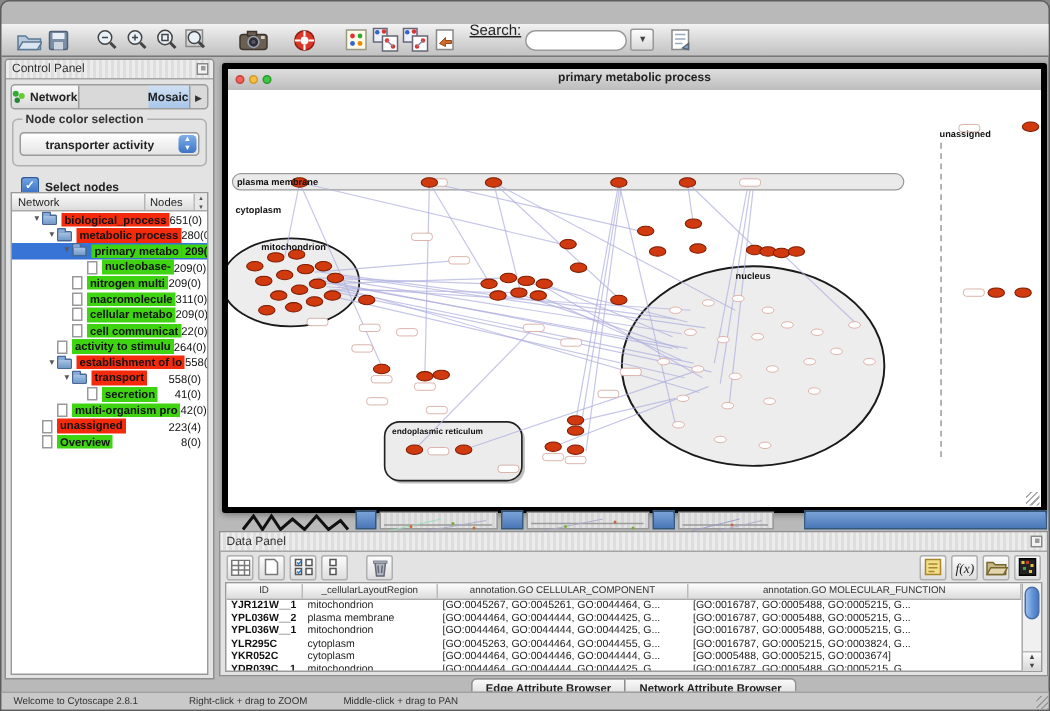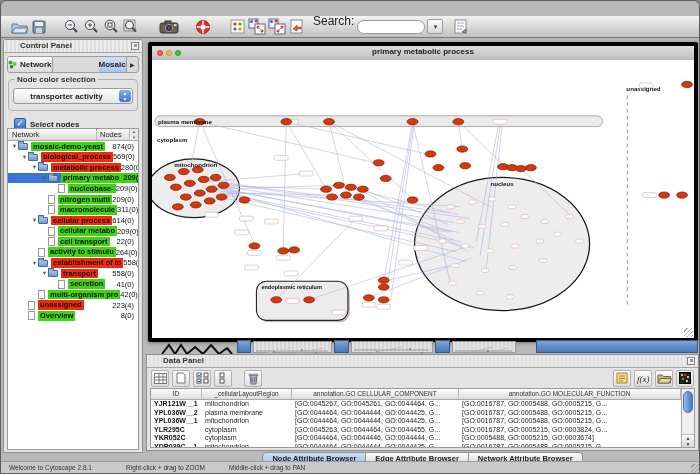--- a/index.html
+++ b/index.html
@@ -15,32 +15,32 @@
   .lr{background:#f4625a;border:1px solid #c9423c;}
   .ly{background:#f8bf3e;border:1px solid #cf9a2a;}
   .lg{background:#3ec93e;border:1px solid #2a9a2f;}
   .lights-sm{display:flex;gap:3px;position:absolute;left:5px;top:4px;}
   .light-sm{width:6px;height:6px;border-radius:50%;box-sizing:border-box;}
   
   .toolbar{position:absolute;left:0;top:15px;width:700px;height:22px;display:flex;align-items:center;
     background:linear-gradient(#f2f2f2,#d6d6d6 55%,#c2c2c2);border-bottom:1px solid #787878;box-sizing:border-box;}
   .tbtn{display:inline-flex;align-items:center;justify-content:center;width:20px;height:18px;}
   .tb-gap{width:12px;}
-  .search-label{font-size:12px;color:#222;margin:0 3px 12px 6px;}
+  .search-label{font-size:10px;color:#222;margin:0 3px 12px 6px;text-decoration:underline;}
   .search-input{width:56px;height:12px;border:1px solid #9a9a9a;border-radius:7px;font-size:8px;
     padding:0 5px;background:#fff;outline:none;}
   .dd-btn{width:14px;height:13px;margin-left:2px;border:1px solid #9a9a9a;border-radius:2px;
     background:linear-gradient(#fdfdfd,#d8d8d8);font-size:6px;color:#444;display:inline-flex;
     align-items:center;justify-content:center;}
   
   .cpanel{position:absolute;left:2px;top:38px;width:140px;height:414px;background:#e3e3e3;
     border:1px solid #8f8f8f;border-radius:3px 3px 0 0;box-sizing:border-box;overflow:hidden;}
   .phead{height:12px;background:repeating-linear-gradient(90deg,#ececec 0 2px,#dedede 2px 4px);
-    border-bottom:1px solid #a5a5a5;font-size:8px;font-weight:bold;color:#333;line-height:12px;
-    padding-left:16px;position:relative;}
+    border-bottom:1px solid #a5a5a5;font-size:8px;font-weight:normal;color:#333;line-height:12px;
+    padding-left:4px;position:relative;}
   .float-ic{position:absolute;right:3px;top:2px;width:8px;height:8px;border:1px solid #888;
     background:#f2f2f2;box-sizing:border-box;}
   .float-ic::after{content:"";position:absolute;right:1px;top:1px;width:3px;height:3px;background:#999;}
   .cp-tabs{display:flex;align-items:stretch;height:15px;margin:3px 3px 0 3px;border:1px solid #9d9d9d;
     border-radius:3px;overflow:hidden;background:#d9d9d9;}
   .cp-tab{flex:1;display:flex;align-items:center;justify-content:center;gap:3px;font-size:8px;
     font-weight:bold;color:#222;border-right:1px solid #9d9d9d;background:linear-gradient(#fafafa,#d9d9d9);}
   .cp-tab.sel{background:linear-gradient(#cfe0f4,#a9c6e9);margin-left:46px;}
   .cp-tab-more{width:12px;display:flex;align-items:center;justify-content:center;font-size:6px;color:#333;}
   .groupbox{margin:6px 4px 0 4px;border:1px solid #b0b0b0;border-radius:4px;position:relative;
@@ -291,32 +291,25 @@
       <div class="treehead">
         <div class="th1">Network</div>
         <div class="th2">Nodes</div>
         <div class="tree-scroll">
           <div class="tsa">▲</div>
             <div class="tsa">▼</div>
         </div>
       </div>
       <div id="tree">
           <div class="tree-row">
-            <span style="flex: 0 0 3px;"></span>
-            <span class="arrow">▼</span>
-            <span class="ic-folder"></span>
-            <span class="chip bg-green">mosaic-demo-yeast</span>
-            <span class="count">874(0)</span>
-          </div>
-          <div class="tree-row">
             <span style="flex: 0 0 13px;"></span>
             <span class="arrow">▼</span>
             <span class="ic-folder"></span>
             <span class="chip bg-red">biological_process</span>
-            <span class="count">569(0)</span>
+            <span class="count">651(0)</span>
           </div>
           <div class="tree-row">
             <span style="flex: 0 0 23px;"></span>
             <span class="arrow">▼</span>
             <span class="ic-folder"></span>
             <span class="chip bg-red">metabolic process</span>
             <span class="count">280(0)</span>
           </div>
           <div class="tree-row sel">
             <span style="flex: 0 0 33px;"></span>
@@ -340,38 +333,31 @@
             <span class="count">209(0)</span>
           </div>
           <div class="tree-row">
             <span style="flex: 0 0 33px;"></span>
             <span class="arrow"></span>
             <span class="ic-doc"></span>
             <span class="chip bg-green">macromolecule</span>
             <span class="count">311(0)</span>
           </div>
           <div class="tree-row">
-            <span style="flex: 0 0 23px;"></span>
-            <span class="arrow">▼</span>
-            <span class="ic-folder"></span>
-            <span class="chip bg-red">cellular process</span>
-            <span class="count">614(0)</span>
-          </div>
-          <div class="tree-row">
             <span style="flex: 0 0 33px;"></span>
             <span class="arrow"></span>
             <span class="ic-doc"></span>
             <span class="chip bg-green">cellular metabo</span>
             <span class="count">209(0)</span>
           </div>
           <div class="tree-row">
             <span style="flex: 0 0 33px;"></span>
             <span class="arrow"></span>
             <span class="ic-doc"></span>
-            <span class="chip bg-green">cell transport</span>
+            <span class="chip bg-green">cell communicat</span>
             <span class="count">22(0)</span>
           </div>
           <div class="tree-row">
             <span style="flex: 0 0 23px;"></span>
             <span class="arrow"></span>
             <span class="ic-doc"></span>
             <span class="chip bg-green">activity to stimulu</span>
             <span class="count">264(0)</span>
           </div>
           <div class="tree-row">
@@ -748,21 +734,20 @@
           </div>
       </div>
       <div class="dt-scroll">
         <div class="dt-thumb"></div>
         <div class="dt-arrows">▲<br>▼</div>
       </div>
     </div>
   </div>
 
   <div class="btabs" id="btabs">
-      <div class="btab sel">Node Attribute Browser</div>
       <div class="btab">Edge Attribute Browser</div>
       <div class="btab">Network Attribute Browser</div>
     </div>
 
   <div class="statusbar">
     <span style="left:8px">Welcome to Cytoscape 2.8.1</span>
     <span style="left:125px">Right-click + drag to ZOOM</span>
     <span style="left:228px">Middle-click + drag to PAN</span>
     <span class="sgrip"></span>
   </div>

